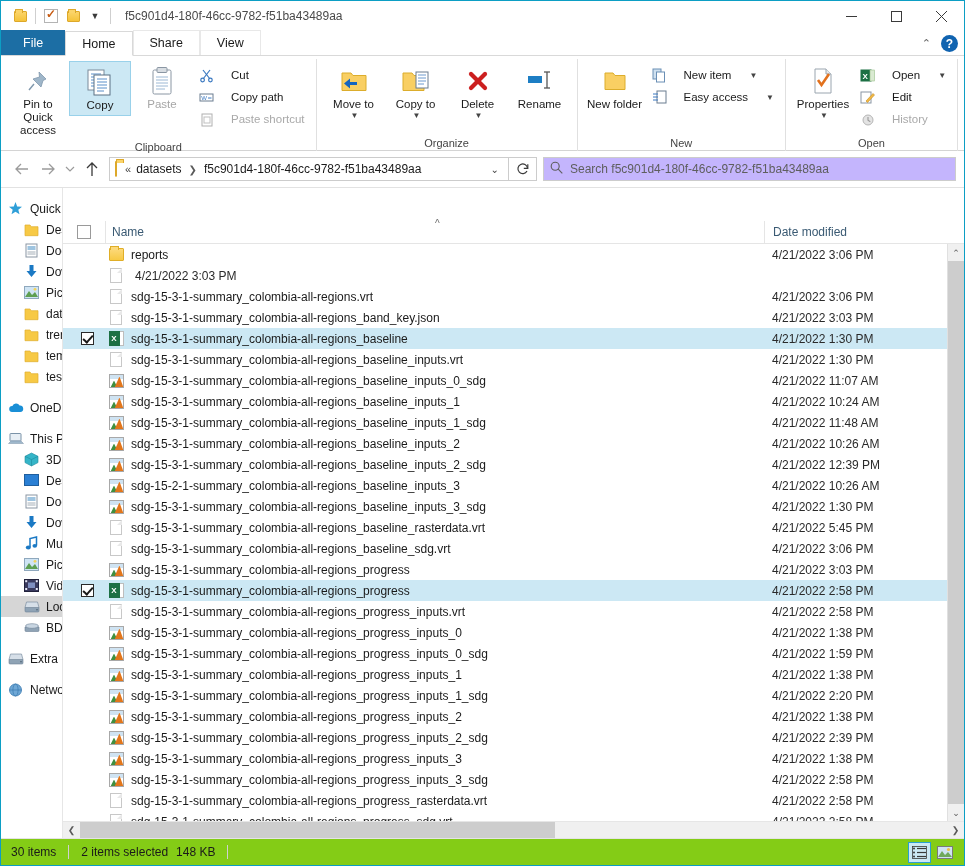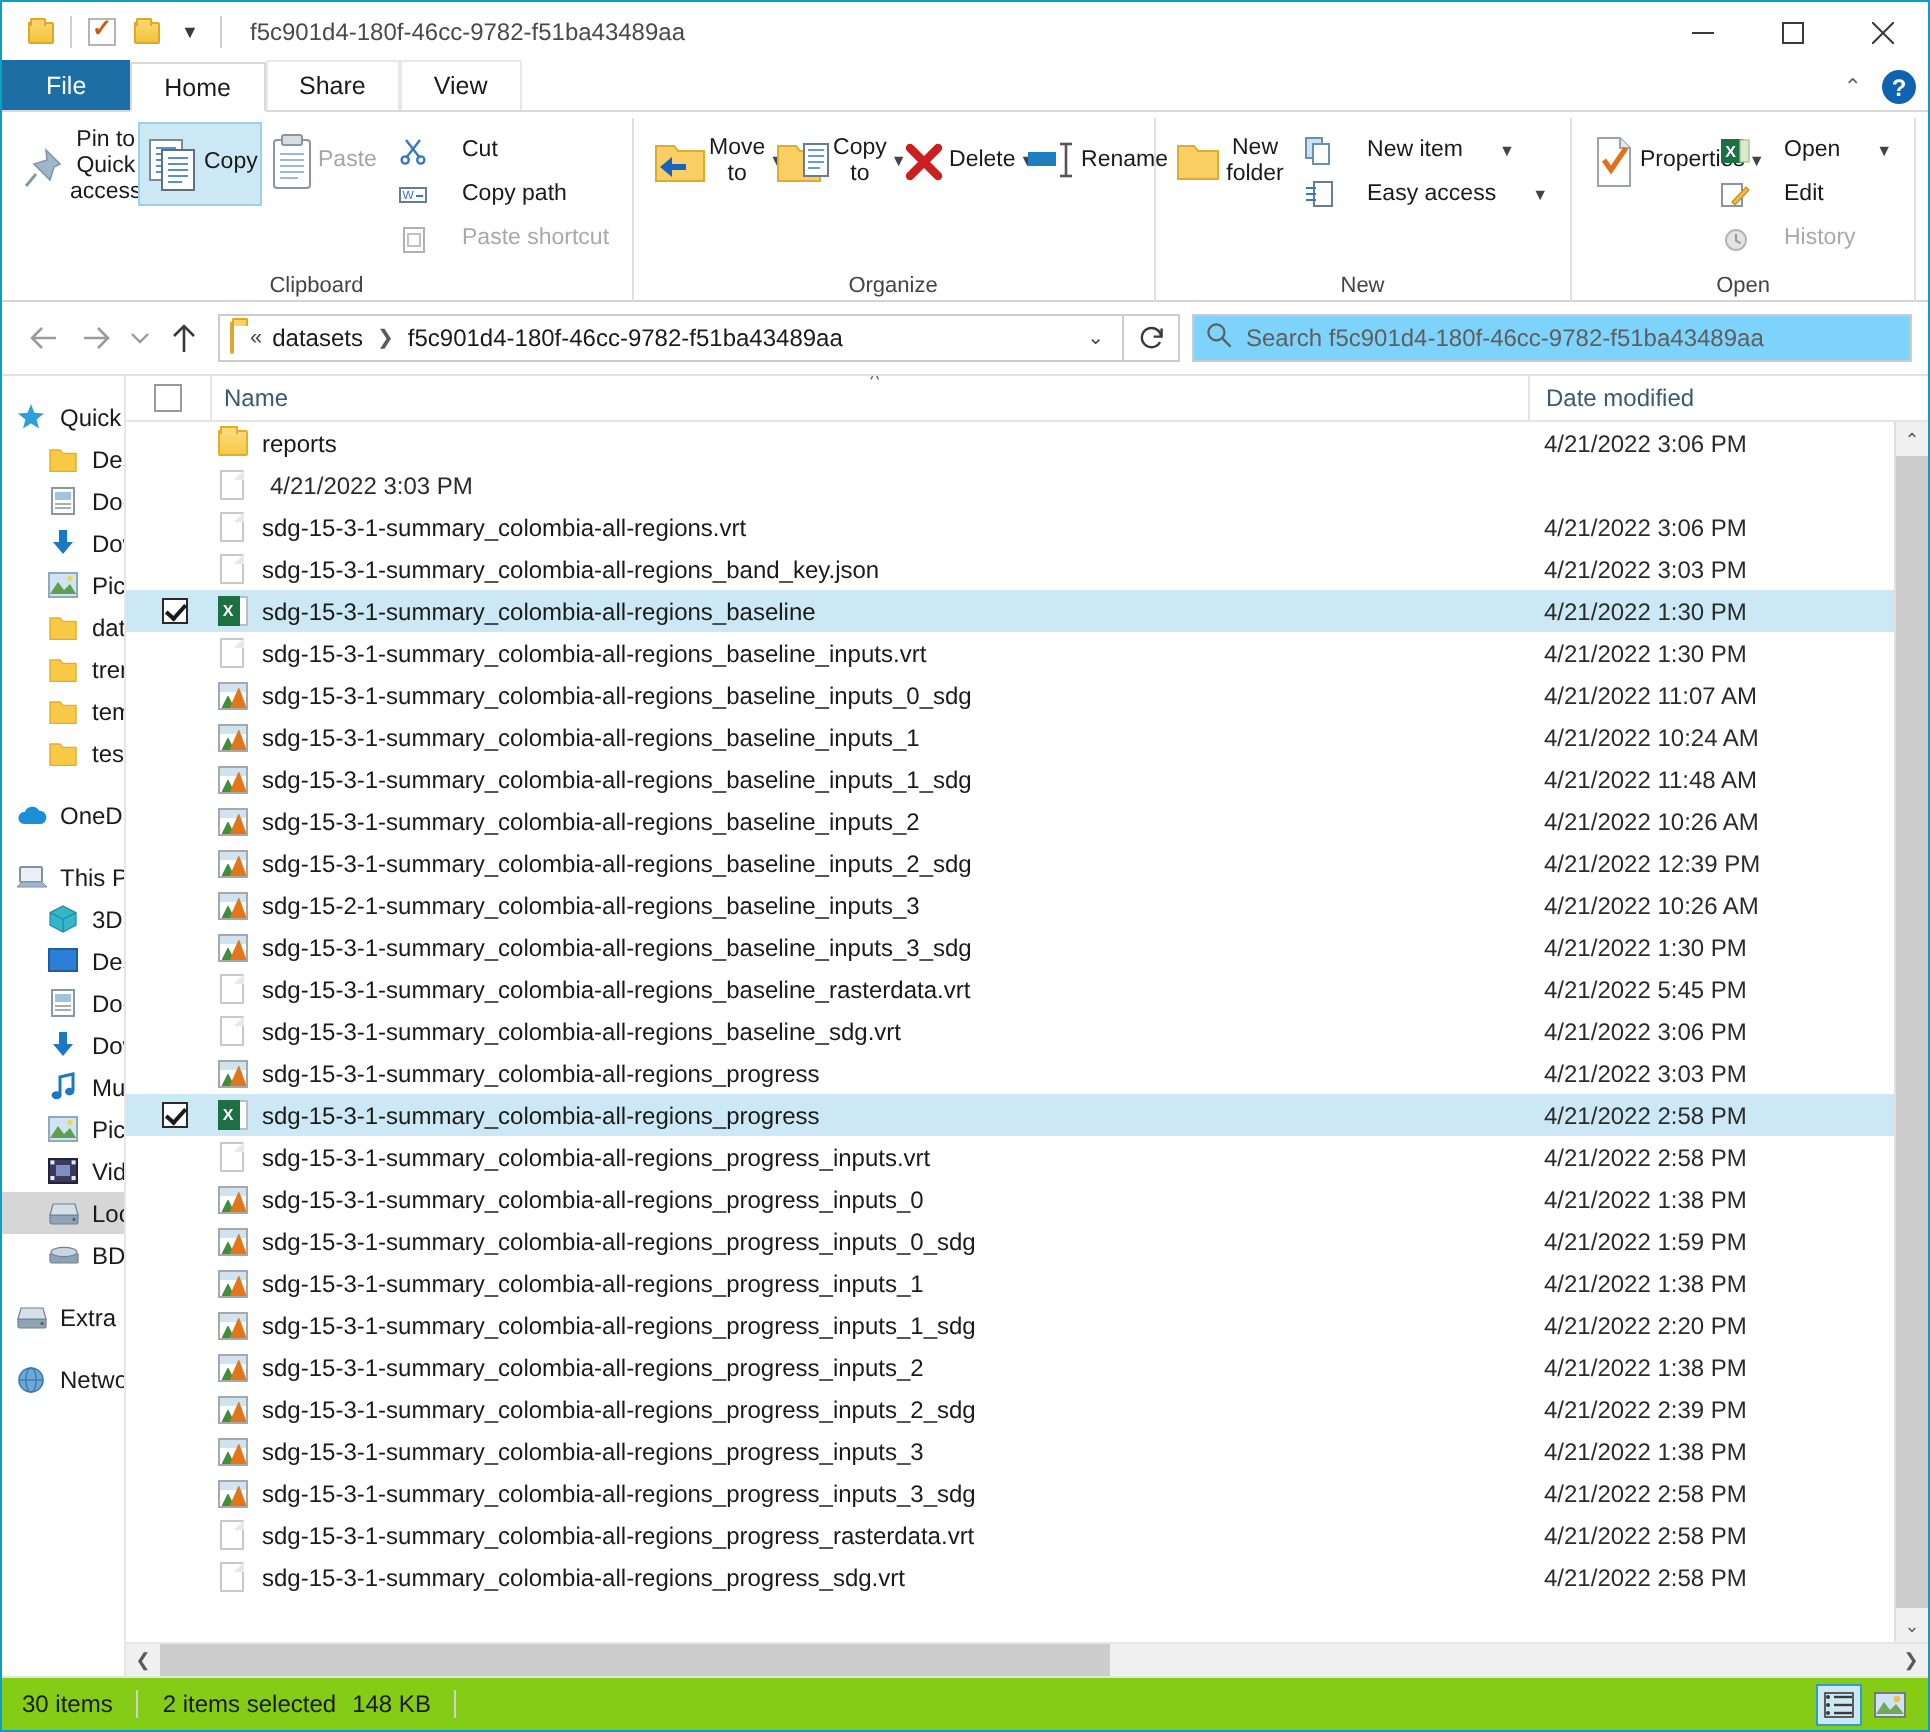--- a/index.html
+++ b/index.html
@@ -143,21 +143,21 @@
     flex: 1; display: flex; align-items: flex-start;
     padding: 2px 4px 0 4px;
   }
   .rgroup-label {
     height: 16px; text-align: center;
     font-size: 11px; color: #444;
     display: flex; align-items: center; justify-content: center;
   }
   .big-btn {
     width: 62px;
-    display: flex; flex-direction: row; align-items: center;
+    display: flex; flex-direction: column; align-items: center;
     padding: 3px 2px;
     font-size: 11.5px; color: #1a1a1a; text-align: center;
     line-height: 1.15;
   }
   .big-btn.sel {
     background: #cce8f4; border: 1px solid #99d1ea;
   }
   .big-btn.dim { color: #a6a6a6; }
   .big-ico { height: 34px; display:flex; align-items:center; justify-content:center; }
   .small-col {
@@ -206,22 +206,22 @@
   }
   .crumb-arrow { color: #5a5a5a; font-size: 10px; padding: 0 5px;}
   .crumb-spacer { flex: 1; }
   .crumb-down { color: #444; font-size: 10px; padding: 0 7px; }
   #refresh-btn {
     width: 28px; height: 24px; border: 1px solid #cccccc; border-left: none;
     display: flex; align-items: center; justify-content: center;
     color: #3a3a3a; background: #fff;
   }
   #searchbox {
-    width: 360px; height: 24px;
-    border: 1px solid #cccccc; background: #7dd3fc;
+    width: 413px; height: 24px;
+    border: 1px solid #cccccc; background: #c4b5fd;
     margin-left: 6px;
     display: flex; align-items: center;
     padding: 0 6px; gap: 7px;
   }
   #search-ph { font-size: 12px; color: #5e5e5e; white-space: nowrap;}
 
   
   #main {
     flex: 1; display: flex; overflow: hidden;
     border-top: 1px solid #e2e2e2;
@@ -250,20 +250,21 @@
     background: #fff;
     position: relative;
   }
   #colheader {
     height: 23px; flex: 0 0 23px;
     display: flex; align-items: center;
     border-bottom: 1px solid #e5e5e5;
     font-size: 12px; color: #3a5a73;
     background: #ffffff;
     position: relative;
+    margin-top: 33px;
   }
   .col-check {
     width: 42px; display: flex; align-items: center; justify-content: center;
   }
   .hdr-box {
     width: 14px; height: 14px; border: 1px solid #9a9a9a; background: #fff;
   }
   .col-name {
     flex: 1; padding-left: 6px; border-left: 1px solid #e5e5e5;
     display:flex; align-items:center; height: 100%;

